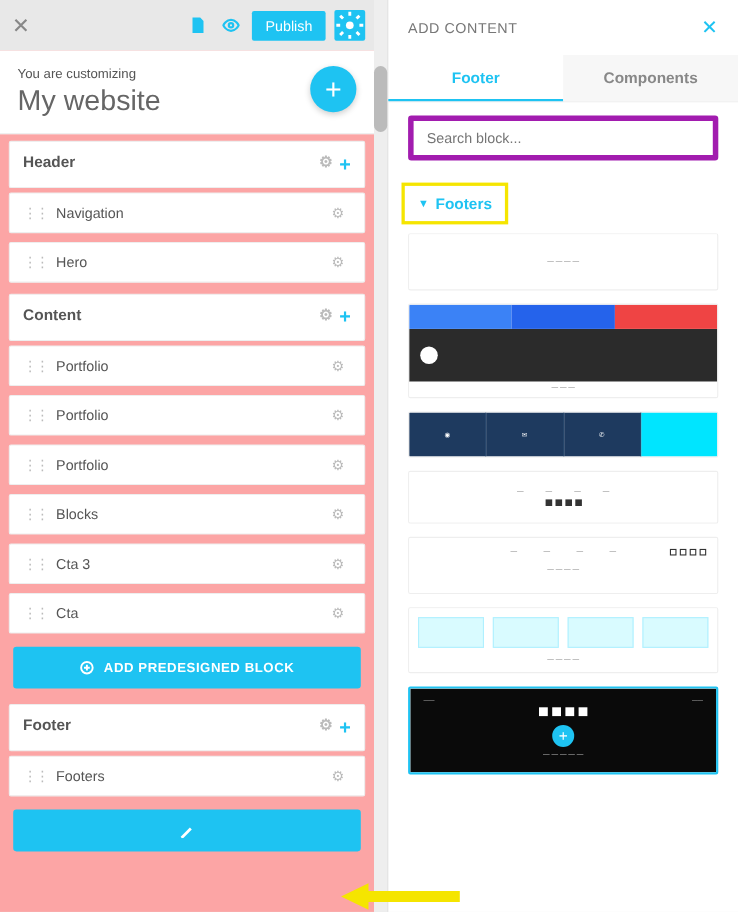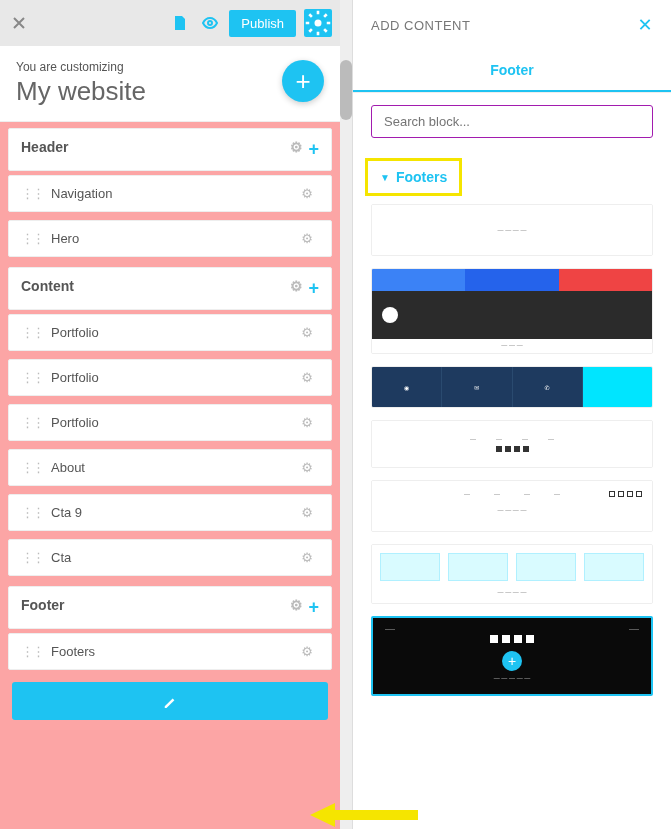--- a/index.html
+++ b/index.html
@@ -30,21 +30,21 @@
 .cyan{background:#1ec3f2}
 .scrollbar{width:12px;background:#eee;position:relative}
 .thumb{position:absolute;top:60px;width:100%;height:60px;background:#bbb;border-radius:6px}
 .rhead{padding:14px 18px;display:flex;align-items:center;font-size:13px;color:#777;letter-spacing:.5px}
 .rhead .sp{flex:1}
 .closex{color:#1ec3f2;font-size:18px;cursor:pointer}
 .tabs{display:flex;border-bottom:1px solid #eee}
 .tab{flex:1;text-align:center;padding:12px;font-size:14px;font-weight:bold;cursor:pointer}
 .tab.active{color:#1ec3f2;border-bottom:2px solid #1ec3f2}
 .tab.inactive{color:#888;background:#f7f7f7}
-.search{margin:12px 18px;padding:8px 12px;border:1px solid #a21caf;border-radius:3px;font-size:13px;color:#aaa;width:calc(100% - 36px)}
+.search{margin:12px 18px;padding:8px 12px;border:5px solid #a21caf;border-radius:3px;font-size:13px;color:#aaa;width:calc(100% - 36px)}
 .cathead{margin:8px 12px;padding:8px 12px;border:3px solid #f5e500;display:inline-flex;align-items:center;gap:6px;color:#1ec3f2;font-weight:bold;font-size:14px}
 .cathead .tri{font-size:10px}
 .thumbs{padding:0 18px 18px;display:flex;flex-direction:column;gap:12px;overflow:auto}
 .th{border:1px solid #eee;border-radius:2px;overflow:hidden;cursor:pointer;font-size:6px;color:#777}
 .th.sel{border:2px solid #1ec3f2}
 .f1{height:50px;background:#fff;display:flex;align-items:center;justify-content:center}
 .f2a{height:22px;display:flex}.f2a>div{flex:1}.f2a .b1{background:#3b82f6}.f2a .b2{background:#2563eb}.f2a .b3{background:#ef4444}
 .f2b{height:48px;background:#2b2b2b;display:flex;align-items:center;padding:0 10px;gap:10px}.f2b .circ{width:16px;height:16px;border-radius:50%;background:#fff}
 .f2c{height:14px;background:#fff;text-align:center;padding-top:3px}
 .f3{height:40px;display:flex}.f3>div{flex:1;background:#1e3a5f;display:flex;align-items:center;justify-content:center;color:#fff;border-right:1px solid #2a4a6f}.f3>div:last-child{background:#00e5ff;border:none}
@@ -135,35 +135,42 @@
       <span class="gear">⚙</span>
     </div>
   <div class="block">
       <span class="drag">⋮⋮</span>
       <span>Portfolio</span>
       <span class="sp"></span>
       <span class="gear">⚙</span>
     </div>
   <div class="block">
       <span class="drag">⋮⋮</span>
-      <span>About</span>
-      <span class="sp"></span>
-      <span class="gear">⚙</span>
-    </div>
-  <div class="block">
-      <span class="drag">⋮⋮</span>
-      <span>Cta 9</span>
+      <span>Blocks</span>
+      <span class="sp"></span>
+      <span class="gear">⚙</span>
+    </div>
+  <div class="block">
+      <span class="drag">⋮⋮</span>
+      <span>Cta 3</span>
       <span class="sp"></span>
       <span class="gear">⚙</span>
     </div>
   <div class="block">
       <span class="drag">⋮⋮</span>
       <span>Cta</span>
       <span class="sp"></span>
       <span class="gear">⚙</span>
+    </div>
+  <div class="bigbtn cyan">
+      <svg width="14" height="14" viewBox="0 0 16 16" fill="none" stroke="#fff" stroke-width="2">
+        <circle cx="8" cy="8" r="6"></circle>
+        <path d="M8 5v6M5 8h6"></path>
+      </svg>
+      <span>ADD PREDESIGNED BLOCK</span>
     </div>
 
   <div class="panel">
     <div class="secthead">
       <span>Footer</span>
         <span class="sp"></span>
       <span class="gear">⚙</span>
       <span class="plus">+</span>
     </div>
   </div>
@@ -185,20 +192,21 @@
   </div>
 
 <div class="right">
   <div class="rhead">
     <span>ADD CONTENT</span>
       <span class="sp"></span>
     <span class="closex">✕</span>
   </div>
   <div class="tabs">
     <div class="tab active">Footer</div>
+    <div class="tab inactive">Components</div>
   </div>
   <input class="search" placeholder="Search block..." style="">
   <div>
     <div class="cathead">
         <span class="tri">▼</span>
         <span>Footers</span>
       </div>
   </div>
   <div class="thumbs">
     <div class="th">

